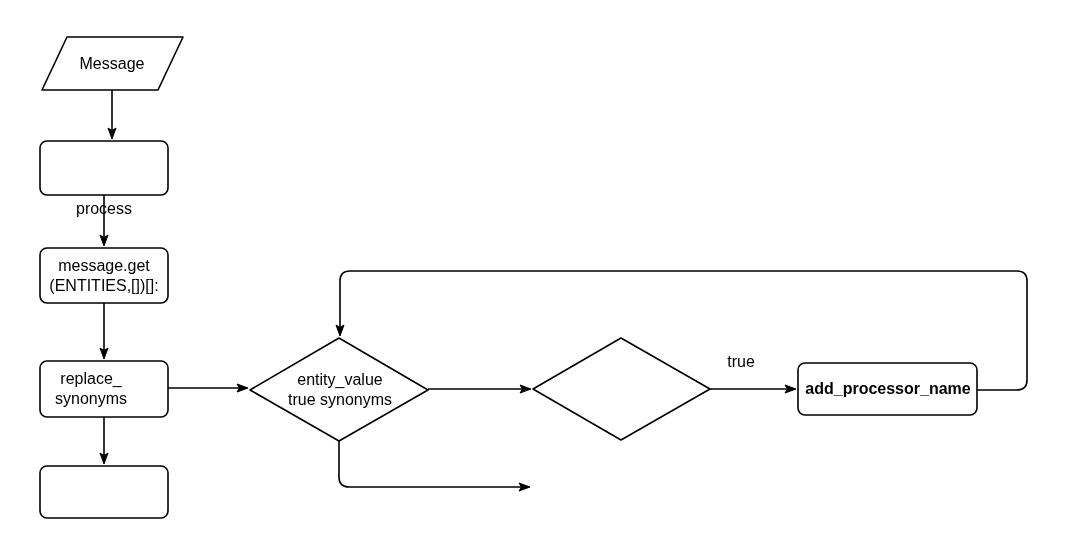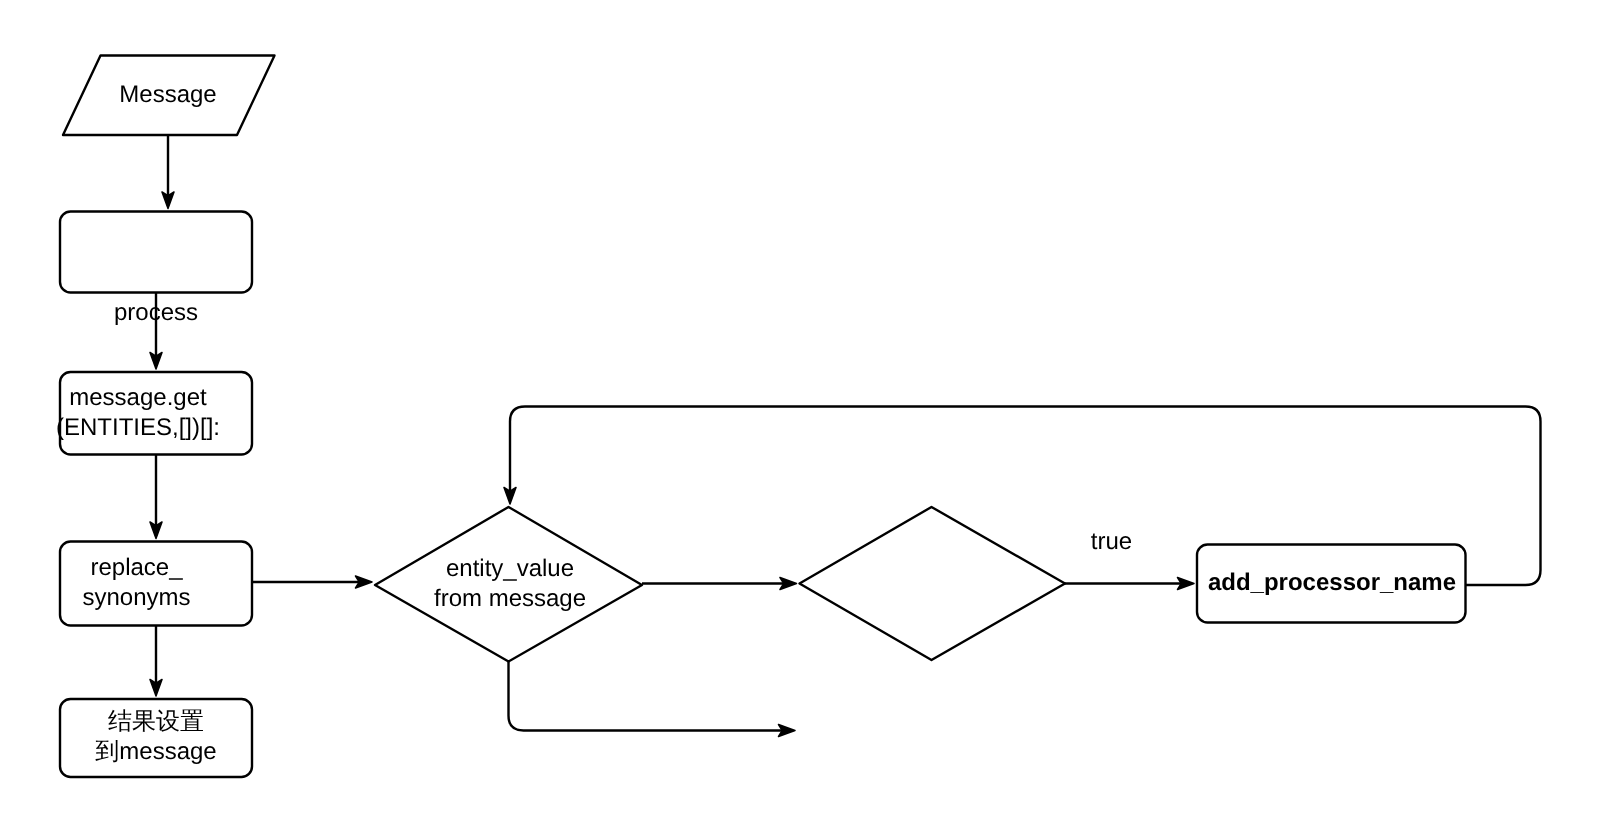--- a/index.html
+++ b/index.html
@@ -70,25 +70,23 @@
     <rect class="shape" x="40" y="248" width="128" height="55" rx="7" ry="7"></rect>
     <rect class="shape" x="40" y="361" width="128" height="56" rx="7" ry="7"></rect>
     <rect class="shape" x="40" y="466" width="128" height="52" rx="7" ry="7"></rect>
     <path class="shape" d="M250,390 L339,338 L428,390 L339,441 Z"></path>
     <path class="shape" d="M533,389 L621,338 L710,389 L621,440 Z"></path>
     <rect class="shape" x="798" y="363" width="179" height="52" rx="7" ry="7"></rect>
   </svg>
 
   <div class="node-label" style="left:112px; top:64px;">Message</div>
   <div class="node-label" style="left:104px; top:169px;margin-top:40px;">process</div>
-  <div class="node-label" style="left:92px; top:276px;">message.get
+  <div class="node-label" style="left:104px; top:276px;">message.get
 (ENTITIES,[])[]:</div>
   <div class="node-label" style="left:91px; top:389px;">replace_
 synonyms</div>
-  <div class="node-label" style="left:104px; top:492px;">结果设置
-到message</div>
   <div class="node-label" style="left:340px; top:390px;">entity_value
-from message</div>
+true synonyms</div>
   <div class="node-label" style="left:888px; top:389px;font-weight:bold;">add_processor_name</div>
 
   <div class="edge-label" style="left:741px; top:362px;">true</div>
 
 </div>
 
 </body></html>

